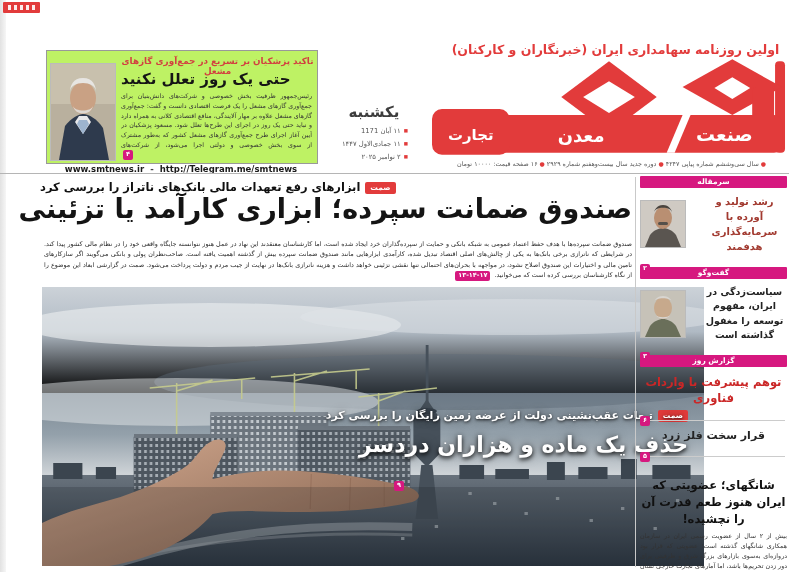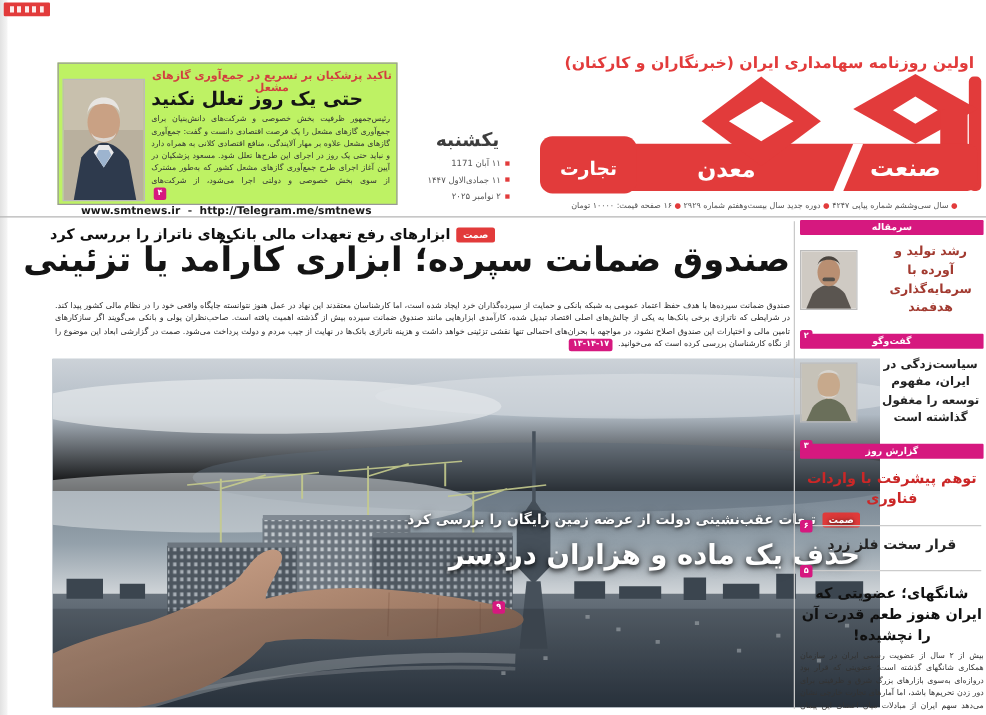--- a/index.html
+++ b/index.html
@@ -79,21 +79,21 @@
   .sb-photo{width:44px;height:46px;flex:none;border:1px solid #bbb;}
   .sb-title{flex:1;text-align:center;font-weight:bold;line-height:1.5;}
   .t-red{color:#a23a30;font-size:10px;}
   .t-dark{color:#232323;font-size:9.5px;}
   .ref-row{text-align:left;height:10px;margin-bottom:2px;}
   .sb-div{border-top:1px solid #ccc;margin:3px 2px;}
   .sb-redblock{color:#cb2727;font-weight:bold;font-size:11.5px;text-align:center;
     line-height:1.4;padding:4px 0 1px;}
   .sb-gold{color:#232323;font-weight:bold;font-size:11px;text-align:center;padding:5px 0 1px;}
   .sb-feat-head{font-weight:bold;font-size:11.5px;color:#101010;text-align:center;
-    line-height:1.45;margin:9px 0 4px;}
+    line-height:1.45;margin:20px 0 4px;}
   .sb-feat-body{font-size:6.3px;line-height:1.6;text-align:justify;color:#333;}
 </style>
 </head>
 <body>
 
 <div class="page">
 
   <div class="edge-shade"></div>
   <div class="corner-badge">
       <i></i>

